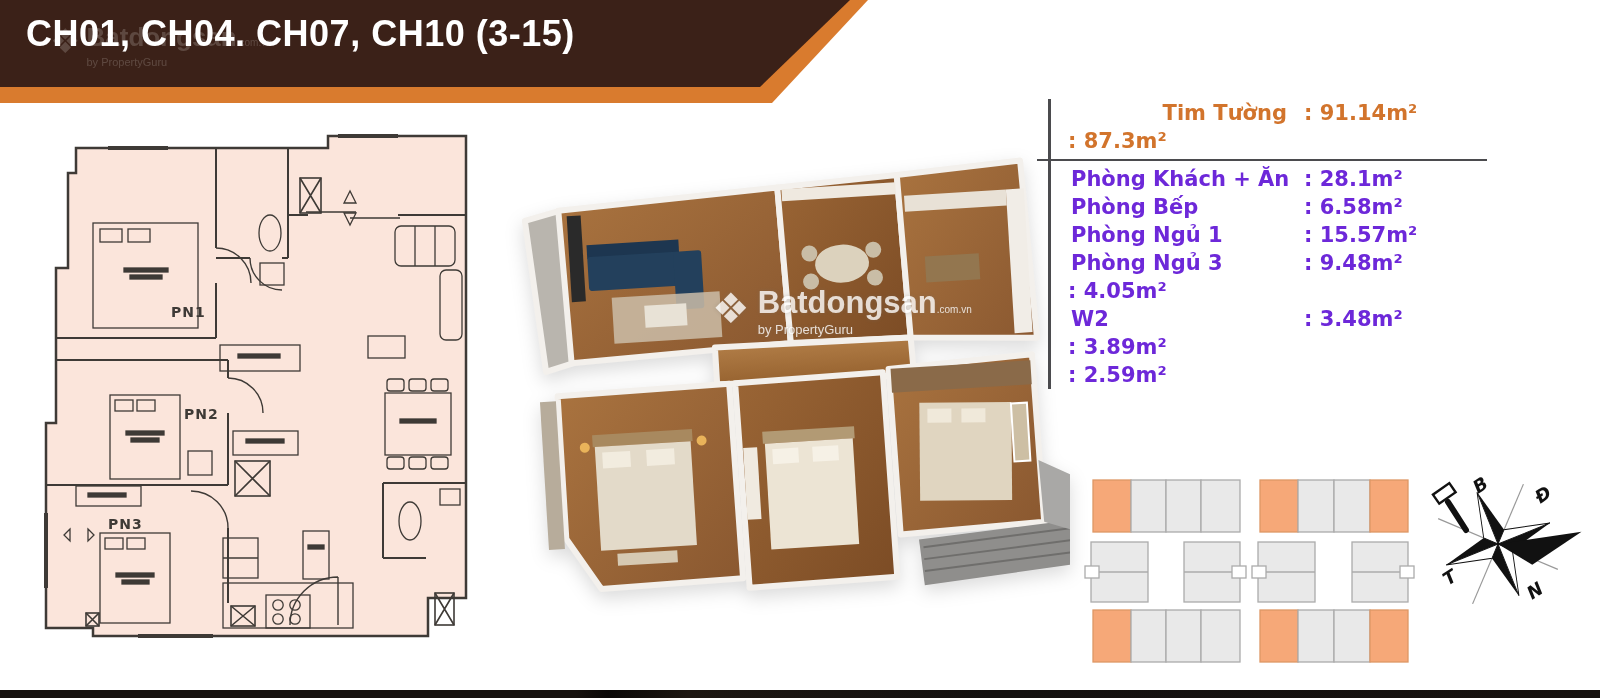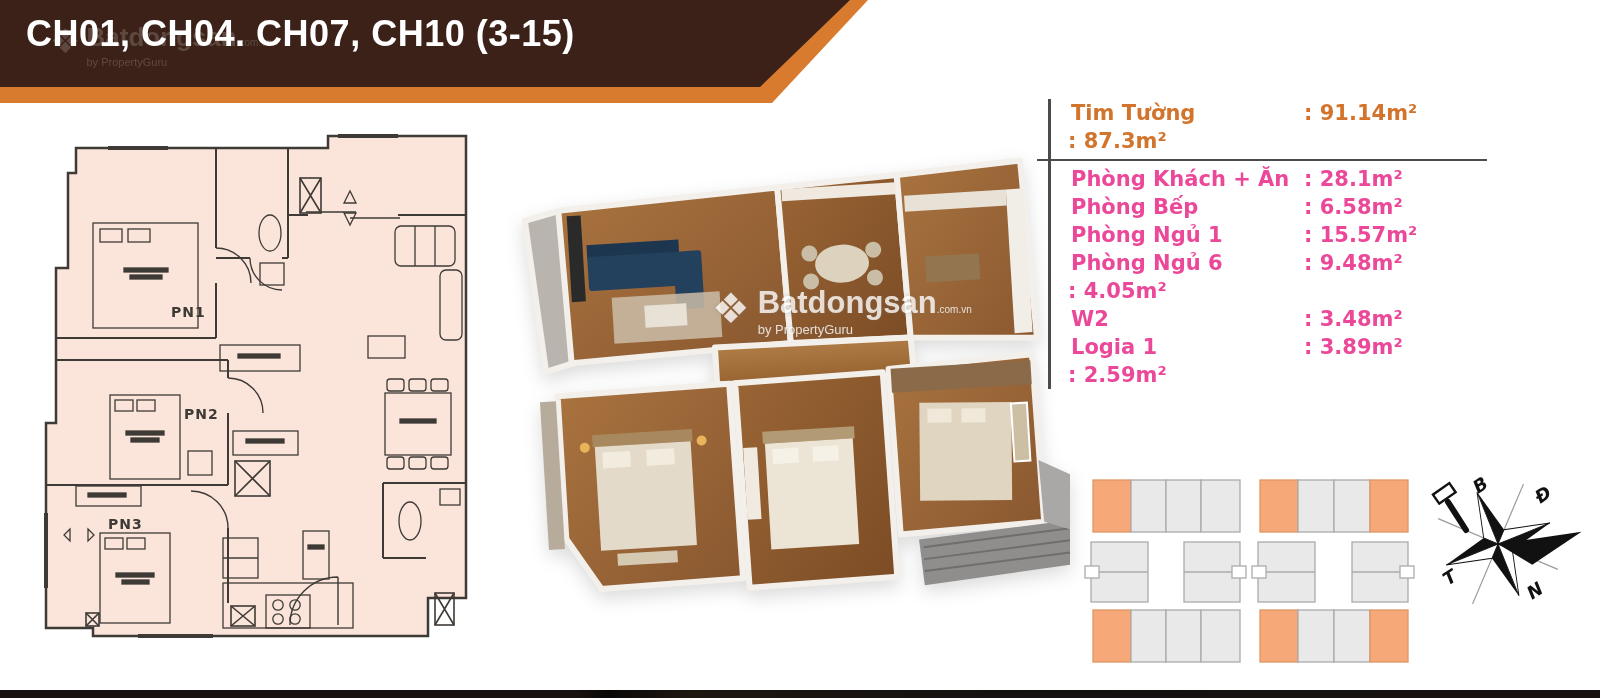--- a/index.html
+++ b/index.html
@@ -18,22 +18,22 @@
   .banner-wm .d{font-size:34px;line-height:38px;}
   .banner-wm .b{font-size:26px;font-weight:bold;line-height:30px;}
   .banner-wm .s{font-size:10px;line-height:12px;}
   .banner-wm .p{font-size:11px;line-height:13px;}
   
   .area-table{left:1048px;top:99px;width:436px;border-left:3px solid #4B4B4E;}
   .trow{display:flex;height:28px;align-items:center;font-weight:bold;font-size:21px;
         font-family:"DejaVu Sans","Liberation Sans",sans-serif;}
   .trow .tlabel{width:216px;padding-left:20px;white-space:nowrap;}
   .trow .tvalue{white-space:nowrap;margin-left:17px;}
-  .trow.hl{color:#D2742C;}
-  .trow.rm{color:#ec4899;}
+  .trow.hl{color:#D2742C;text-align:right;}
+  .trow.rm{color:#6d28d9;}
   .tsep{position:relative;left:-14px;width:calc(100% + 14px);height:0;
         border-top:2px solid #4B4B4E;margin:4px 0;}
   
   .wm3d{left:712px;top:286px;display:flex;align-items:flex-start;gap:8px;
         color:#fff;opacity:.8;text-shadow:0 0 4px rgba(120,110,100,.45);}
   .wm3d .d{font-size:42px;line-height:46px;}
   .wm3d .b{font-size:31px;font-weight:bold;line-height:34px;}
   .wm3d .s{font-size:10px;line-height:11px;}
   .wm3d .p{font-size:13px;line-height:16px;}
   
@@ -309,32 +309,31 @@
     </div>
     <div class="trow rm">
       <span class="tlabel">Phòng Bếp</span>
       <span class="tvalue">: 6.58m²</span>
     </div>
     <div class="trow rm">
       <span class="tlabel">Phòng Ngủ 1</span>
       <span class="tvalue">: 15.57m²</span>
     </div>
     <div class="trow rm">
-      <span class="tlabel">Phòng Ngủ 6</span>
+      <span class="tlabel">Phòng Ngủ 3</span>
       <span class="tvalue">: 9.48m²</span>
     </div>
     <div class="trow rm">
       <span class="tvalue">: 4.05m²</span>
     </div>
     <div class="trow rm">
       <span class="tlabel">W2</span>
       <span class="tvalue">: 3.48m²</span>
     </div>
     <div class="trow rm">
-      <span class="tlabel">Logia 1</span>
       <span class="tvalue">: 3.89m²</span>
     </div>
     <div class="trow rm">
       <span class="tvalue">: 2.59m²</span>
     </div>
   </div>
 
   <svg class="abs siteplan" width="350" height="200" viewBox="0 0 350 200">
     <g stroke="#ABABAB" stroke-width="1.3">
 

